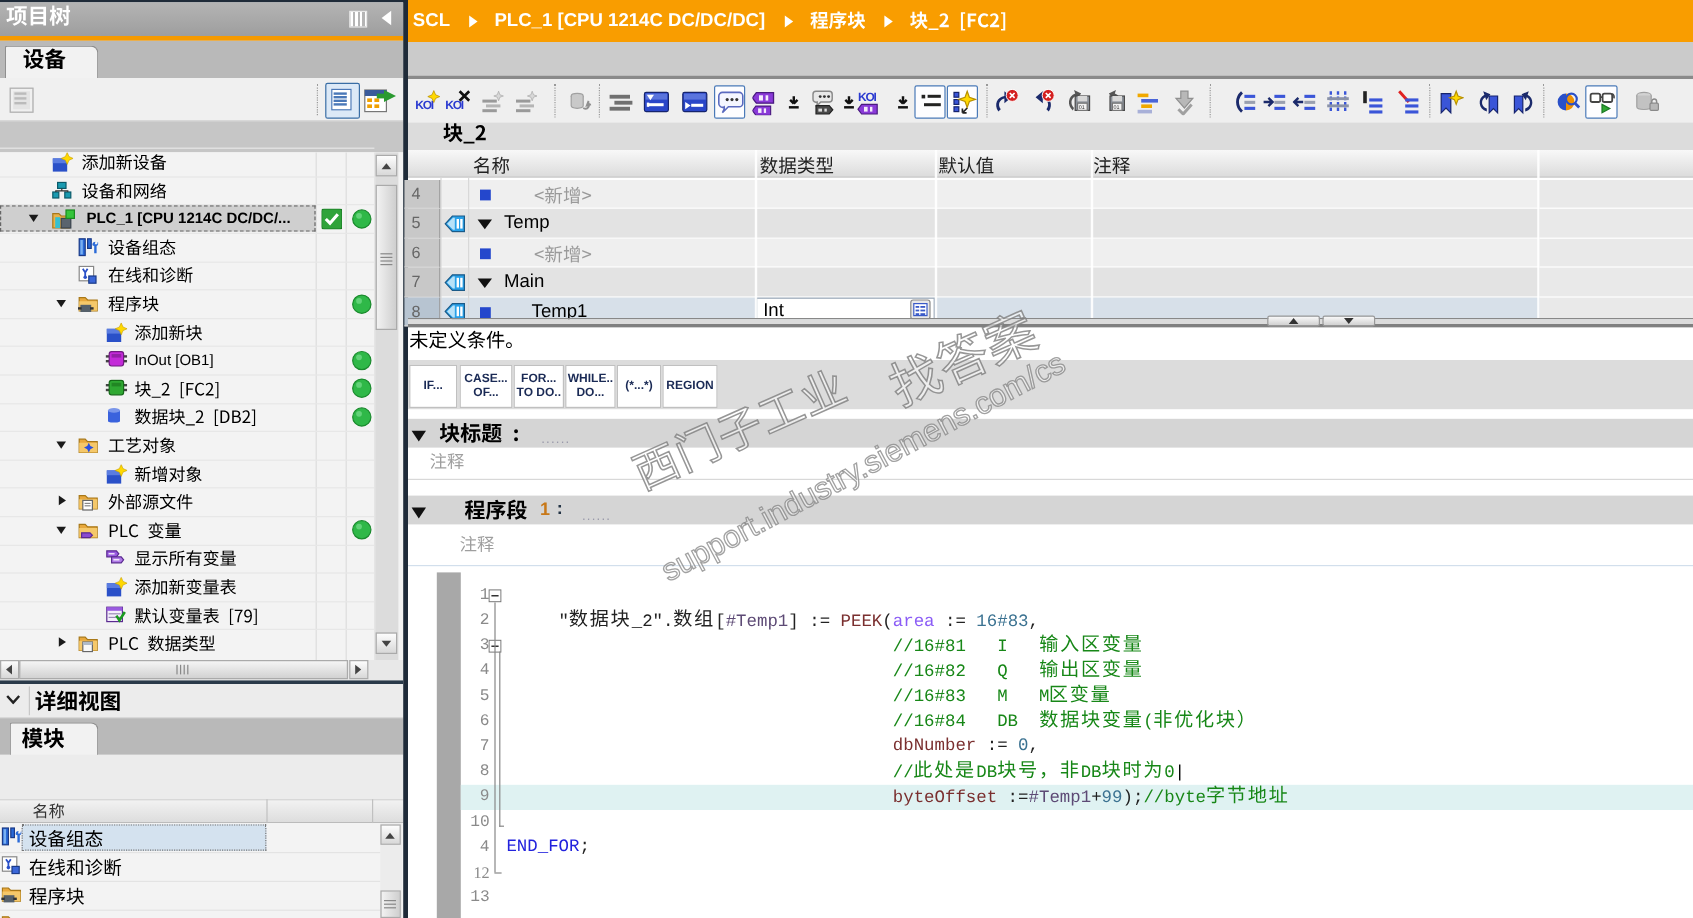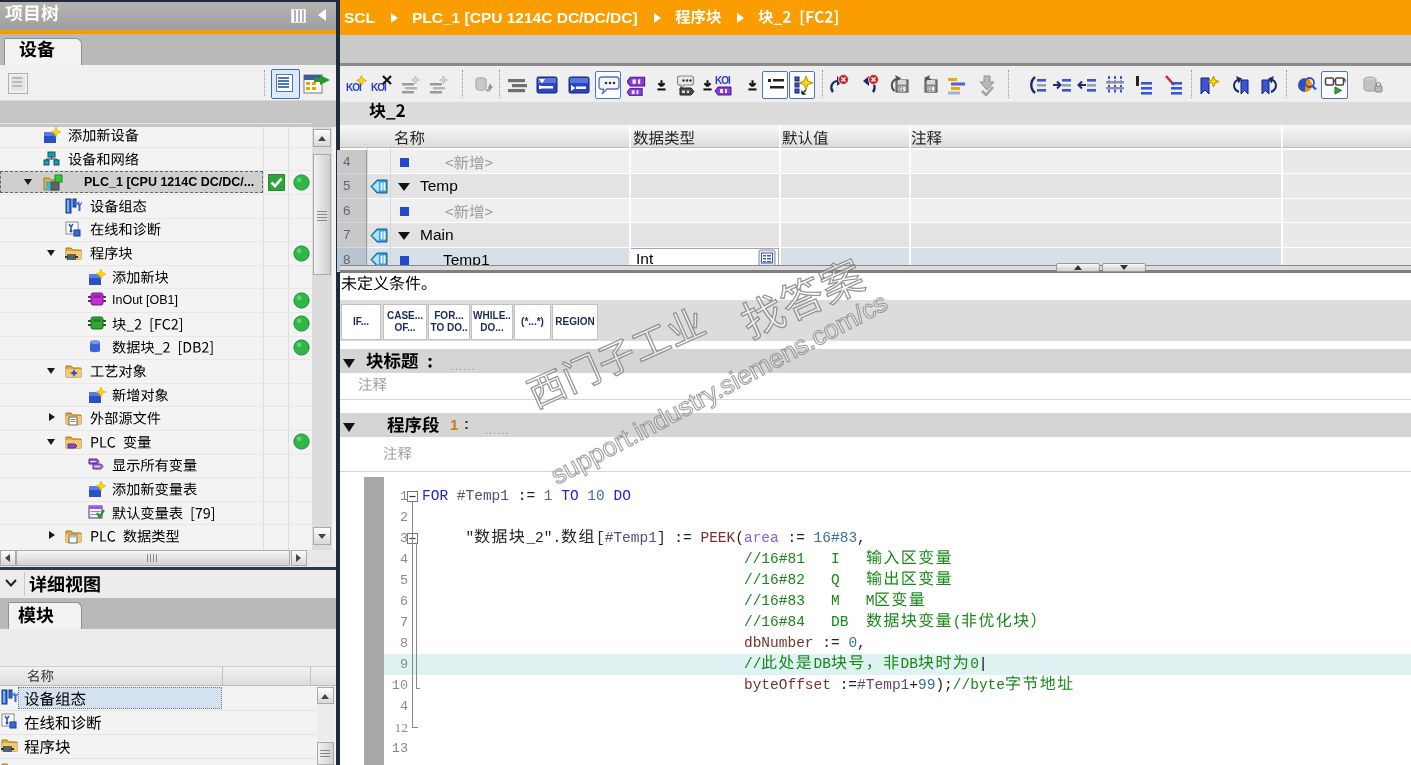--- a/index.html
+++ b/index.html
@@ -205,21 +205,21 @@
     </svg>
   </div>
 <div class="abs" style="left:0;top:171.4px;width:263px;height:21.6px;background:#cfcfcf;border:1px dashed #666;box-sizing:border-box;"></div>
 <div class="abs" style="left:24px;top:179.2px;width:0;height:0;border-left:4.5px solid transparent;border-right:4.5px solid transparent;border-top:6px solid #1a1a1a;"></div>
 <svg class="abs" style="left:43px;top:174.20000000000002px" width="20" height="17" viewBox="0 0 20 17">
 <path d="M1 4 L6 4 L8 6 L15 6 L15 16 L1 16 Z" fill="#e8b14a" stroke="#a87818"></path>
 <rect x="3" y="7" width="4" height="9" fill="#35c0d0"></rect>
 <rect x="8" y="8" width="8" height="8" fill="#5a646e" stroke="#3a444e"></rect>
 <rect x="12" y="1" width="7" height="7" fill="#35c43a" stroke="#1a8a1f"></rect>
 </svg>
-<div class="abs" style="left:84px;top:174.7px;font-size:12.5px;font-weight:bold;color:#000;white-space:nowrap;">PLC_1 [CPU 1214C DC/DC/...</div>
+<div class="abs" style="left:72px;top:174.7px;font-size:12.5px;font-weight:bold;color:#000;white-space:nowrap;">PLC_1 [CPU 1214C DC/DC/...</div>
 <svg class="abs" style="left:268px;top:174.2px" width="17" height="17" viewBox="0 0 17 17">
 <rect x="0" y="0" width="17" height="17" rx="2" fill="#2fa33a" stroke="#1a7a24"></rect>
 <path d="M3.5 8.5 L7 12 L13.5 4.5" stroke="#fff" stroke-width="2.6" fill="none"></path>
   </svg>
 <svg class="abs" style="left:293px;top:173.7px" width="17" height="17" viewBox="0 0 17 17">
 <circle cx="8.5" cy="8.5" r="7.6" fill="#2fb848" stroke="#1a8a2d"></circle>
 <circle cx="6.2" cy="5.8" r="2.4" fill="#6fd885" opacity="0.8"></circle>
   </svg>
 <svg class="abs" style="left:65px;top:197.8px" width="17" height="16" viewBox="0 0 17 16">
 <rect x="1" y="1" width="5" height="14" fill="#2a6ad8" stroke="#1a3a88"></rect>
@@ -1102,21 +1102,20 @@
   </svg>
 <svg class="abs" style="left:407px;top:532.5px" width="11" height="11" viewBox="0 0 11 11">
 <rect x="0.5" y="0.5" width="10" height="10" fill="#fff" stroke="#777"></rect>
 <path d="M2.5 5.5 L8.5 5.5" stroke="#333" stroke-width="1.2"></path>
   </svg>
 <div class="abs" style="left:412px;top:502px;width:1px;height:225px;background:#888;"></div>
 <div class="abs" style="left:412px;top:727px;width:6px;height:1px;background:#888;"></div>
 <div class="abs" style="left:416px;top:543px;width:1px;height:146px;background:#888;"></div>
 <div class="abs" style="left:416px;top:688px;width:4px;height:1px;background:#888;"></div>
 <div class="abs" style="left:422px;top:485.5px;font-family:'Liberation Mono',monospace;font-size:14.5px;line-height:21px;color:#222;white-space:nowrap;">
-    <div style="height:21px;"><span style="color:#2222dd">FOR</span> <span style="color:#5d4a75">#Temp1</span> := <span style="color:#3b7291">1</span> <span style="color:#2222dd">TO</span> <span style="color:#3b7291">10</span> <span style="color:#2222dd">DO</span></div>
     <div style="height:21px;"></div>
     <div style="height:21px;">&nbsp;&nbsp;&nbsp;&nbsp;&nbsp;"<svg style="display:block;display:inline-block;vertical-align:-4.2px;" width="52.2" height="18.6" viewBox="0 -880 3262 1160">
         <g fill="#222">
           <use href="#gr6570" x="0"></use>
           <use href="#gr636e" x="1088"></use>
           <use href="#gr5757" x="2175"></use>
         </g>
       </svg>_2".<svg style="display:block;display:inline-block;vertical-align:-4.2px;" width="34.8" height="18.6" viewBox="0 -880 2175 1160">
         <g fill="#222">
           <use href="#gr6570" x="0"></use>
@@ -1188,20 +1187,21 @@
       </svg><span style="color:#178717">0</span><span style="color:#000">|</span></div>
     <div style="height:21px;">&nbsp;&nbsp;&nbsp;&nbsp;&nbsp;&nbsp;&nbsp;&nbsp;&nbsp;&nbsp;&nbsp;&nbsp;&nbsp;&nbsp;&nbsp;&nbsp;&nbsp;&nbsp;&nbsp;&nbsp;&nbsp;&nbsp;&nbsp;&nbsp;&nbsp;&nbsp;&nbsp;&nbsp;&nbsp;&nbsp;&nbsp;&nbsp;&nbsp;&nbsp;&nbsp;&nbsp;&nbsp;<span style="color:#7a2f2f">byteOffset</span> :=<span style="color:#5d4a75">#Temp1</span>+<span style="color:#3b7291">99</span>);<span style="color:#178717">//byte</span><svg style="display:block;display:inline-block;vertical-align:-4.2px;" width="69.6" height="18.6" viewBox="0 -880 4350 1160">
         <g fill="#178717">
           <use href="#gr5b57" x="0"></use>
           <use href="#gr8282" x="1088"></use>
           <use href="#gr5730" x="2175"></use>
           <use href="#gr5740" x="3262"></use>
         </g>
       </svg></div>
     <div style="height:21px;"></div>
+    <div style="height:21px;"><span style="color:#2222dd">END_FOR</span>;</div>
     <div style="height:21px;"></div>
   </div>
 <div class="abs" style="left:531px;top:377px;transform:rotate(-24deg);transform-origin:left center;pointer-events:none;">
     <svg style="display:block;" width="190.0" height="42.9" viewBox="0 -880 5135 1160">
       <g fill="rgba(255,255,255,0.5)" stroke="rgba(125,125,125,0.8)" stroke-width="35">
         <use href="#gr897f" x="0"></use>
         <use href="#gr95e8" x="1027"></use>
         <use href="#gr5b50" x="2054"></use>
         <use href="#gr5de5" x="3081"></use>
         <use href="#gr4e1a" x="4108"></use>

